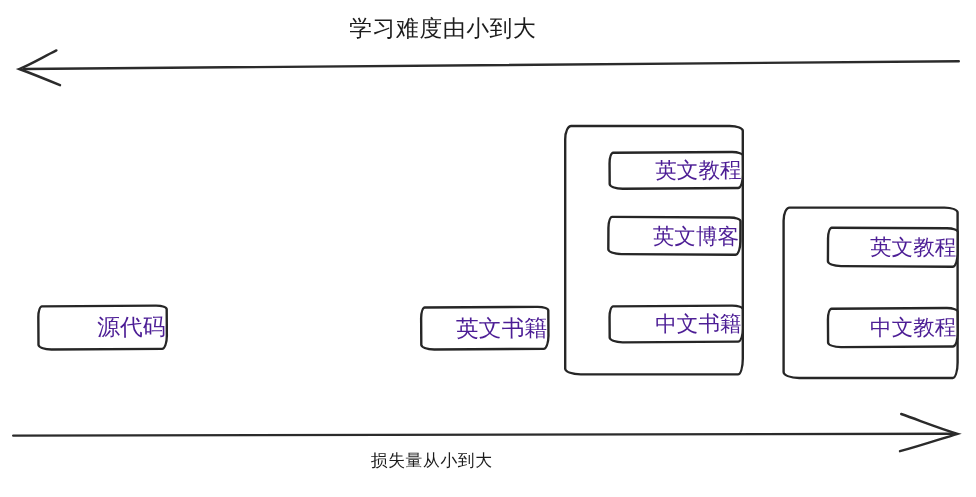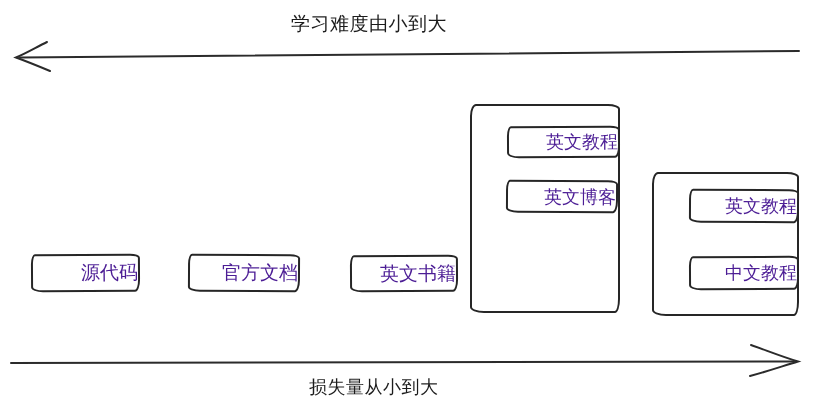--- a/index.html
+++ b/index.html
@@ -58,51 +58,51 @@
   }
   .group-box .sketch-box { font-size: 18px; }
 </style>
 </head>
 <body>
 
 <div class="canvas">
 
   <div class="axis-title" style="left:291px; top:11px;">学习难度由小到大</div>
 
-  <div class="axis-title" style="left:309px; top:375px; font-size:18px;">损失量从小到大</div>
+  <div class="axis-title" style="left:309px; top:375px; font-size:14px;">损失量从小到大</div>
 
   <svg class="arrow-layer" viewBox="0 0 813 414">
     <g stroke="#2b2b2b" stroke-width="2" fill="none" stroke-linecap="round">
       <path d="M 799 51 C 560 53.5, 290 56, 20 57.5"></path>
       <path d="M 47 42 C 35 48, 25 54, 16 57.5 C 27 61.5, 38 66, 50 71"></path>
     </g>
     <g stroke="#2b2b2b" stroke-width="2" fill="none" stroke-linecap="round">
       <path d="M 11 363 C 270 362.5, 530 361.5, 794 361.5"></path>
       <path d="M 751 345 C 768 351, 783 357, 798 361.5 C 783 366, 767 371.5, 750 376"></path>
     </g>
   </svg>
 
   <div class="sketch-box leaf-box" style="left:13px; top:254px; width:109px; height:38px;">
     <span>源代码</span>
   </div>
 
-  <div class="sketch-box leaf-box alt" style="left:170px; top:254px; width:112px; height:38px;">
-    <span>官方文档</span>
-  </div>
 
   <div class="sketch-box leaf-box" style="left:332px; top:255px; width:108px; height:37px;">
     <span>英文书籍</span>
   </div>
 
   <div class="group-box" style="left:470px; top:104px; width:150px; height:209px;">
     <div class="sketch-box leaf-box" style="left:17px; top:20px; width:113px; height:32px;">
       <span>英文教程</span>
     </div>
     <div class="sketch-box leaf-box alt" style="left:16px; top:74px; width:112px; height:33px;">
       <span>英文博客</span>
+    </div>
+    <div class="sketch-box leaf-box" style="left:17px; top:148px; width:113px; height:32px;">
+      <span>中文书籍</span>
     </div>
   </div>
 
   <div class="group-box" style="left:652px; top:172px; width:147px; height:144px;">
     <div class="sketch-box leaf-box alt" style="left:17px; top:15px; width:110px; height:34px;">
       <span>英文教程</span>
     </div>
     <div class="sketch-box leaf-box" style="left:17px; top:82px; width:110px; height:34px;">
       <span>中文教程</span>
     </div>

